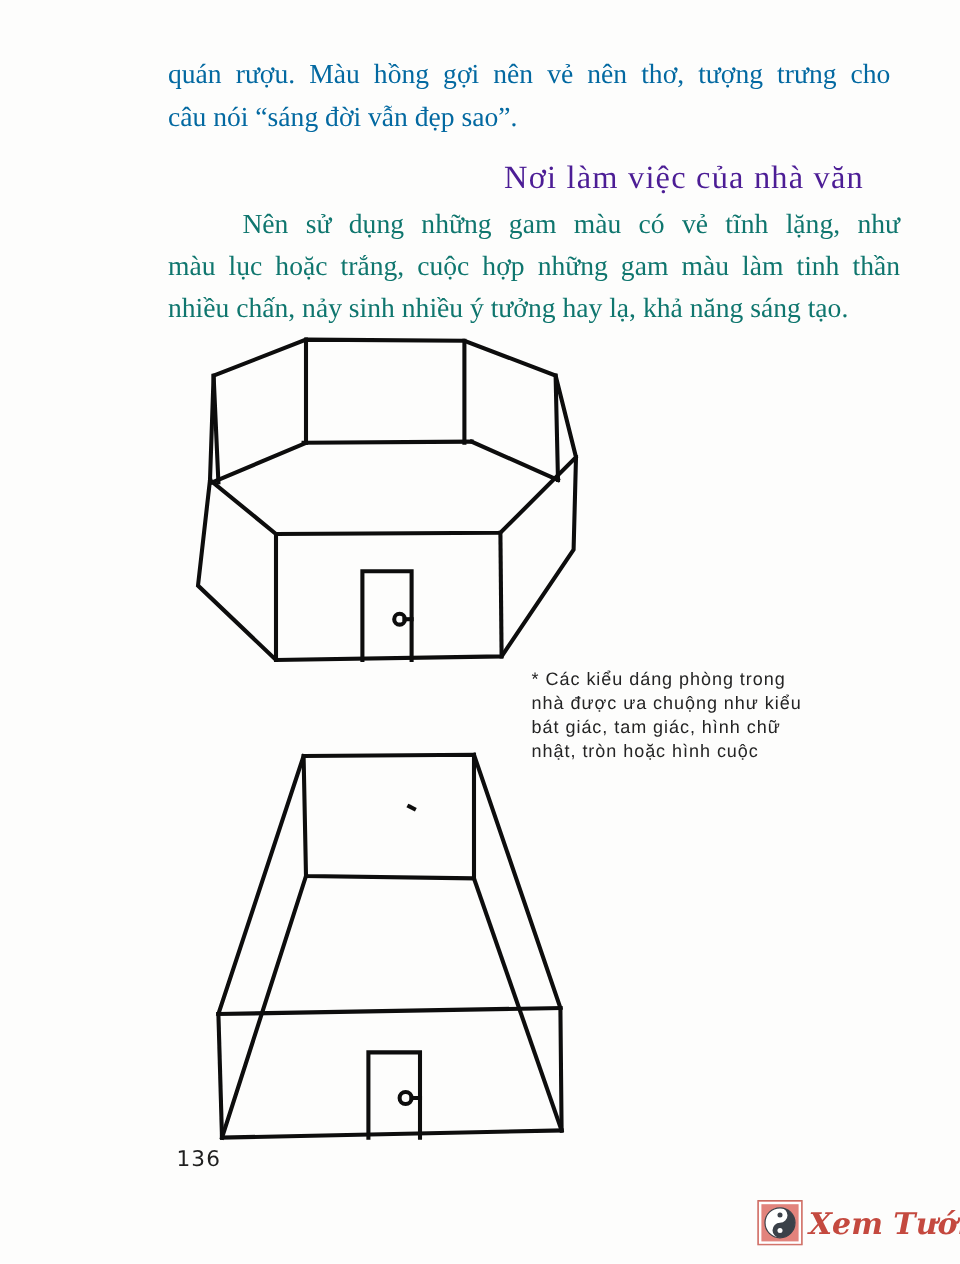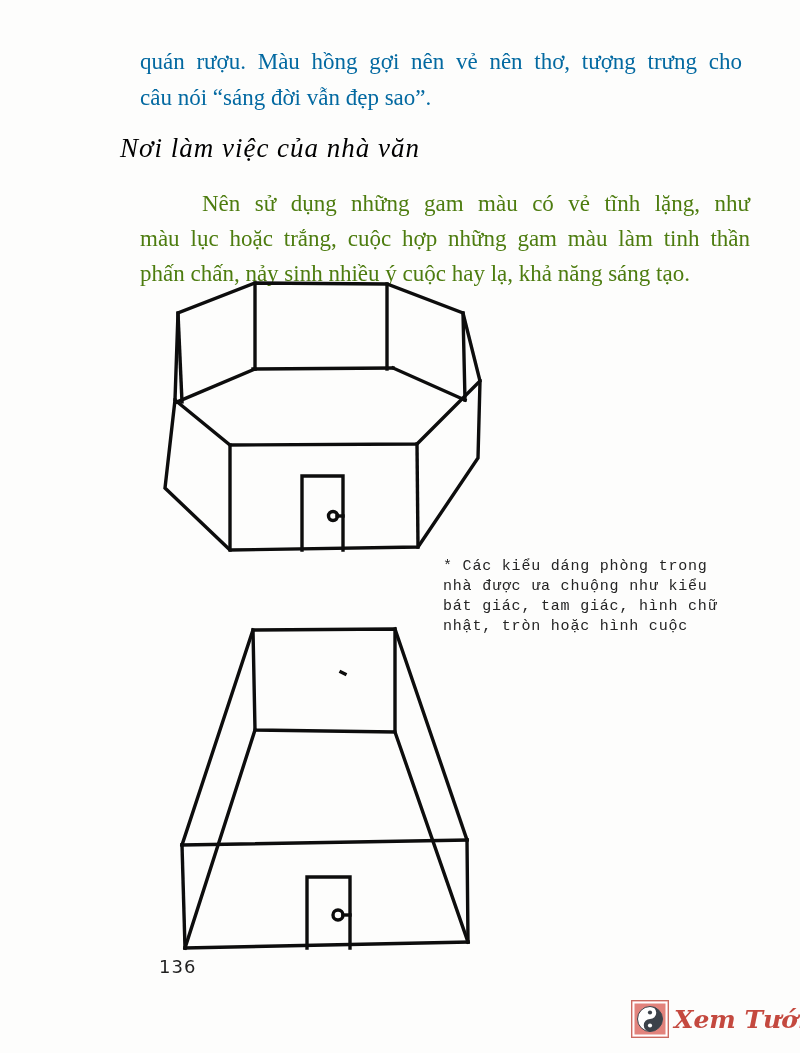--- a/index.html
+++ b/index.html
@@ -17,56 +17,55 @@
   .para-top {
     position:absolute; top:44px; left:140px; width:602px;
     font-size:23px; line-height:36px; color:#0369a1;
   }
   .jline { text-align:justify; text-align-last:justify; }
   .lline { text-align:left; text-align-last:left; }
 
   
   .heading {
     position:absolute; top:133px; left:140px; width:600px;
-    text-align:left;
-    font-style:italic;
+    text-align:right;
     font-size:27px; letter-spacing:1px;
     transform:translateX(-20px);
-    color:#000000;
+    color:#4c1d95;
   }
 
   
   .para-main {
-    position:absolute; top:186px; left:140px; width:610px;
-    font-size:23px; line-height:35px; color:#4d7c0f;
+    position:absolute; top:169px; left:140px; width:610px;
+    font-size:23px; line-height:35px; color:#0f766e;
   }
   .indent { padding-left:62px; }
 
   
   .fig { position:absolute; }
   .fig1 { top:272px; left:145px; }
   .fig2 { top:618px; left:168px; }
   .fig path, .fig circle {
     fill:none; stroke:#0d0d0d; stroke-width:3.4;
     stroke-linecap:square; stroke-linejoin:miter;
   }
 
   
   .caption {
     position:absolute; top:557px; left:443px; width:285px;
-    font-family:Liberation Mono, monospace;
+    font-family:Liberation Sans, sans-serif;
     font-size:15px; line-height:20px; letter-spacing:0.8px;
     color:#242424;
   }
 
   
   .pagenum {
     position:absolute; top:956px; left:147px;
     font-family:"DejaVu Sans", sans-serif;
-    font-size:18px; color:#1f1f1f; letter-spacing:1px;margin-left:12px;
+    font-size:18px; color:#1f1f1f; letter-spacing:1px;
   }
 
   
   .watermark {
     position:absolute; top:1000px; left:631px;
     display:flex; align-items:center; gap:5px;
   }
   .wm-icon {
     width:38px; height:38px; flex:0 0 auto;
     display:flex; align-items:center; justify-content:center;
@@ -87,21 +86,21 @@
   <div class="para-top">
     <div class="jline">quán rượu. Màu hồng gợi nên vẻ nên thơ, tượng trưng cho</div>
     <div class="lline">câu nói “sáng đời vẫn đẹp sao”.</div>
   </div>
 
   <div class="heading">Nơi làm việc của nhà văn</div>
 
   <div class="para-main">
     <div class="jline indent">Nên sử dụng những gam màu có vẻ tĩnh lặng, như</div>
     <div class="jline">màu lục hoặc trắng, cuộc hợp những gam màu làm tinh thần</div>
-    <div class="lline">phấn chấn, nảy sinh nhiều ý cuộc hay lạ, khả năng sáng tạo.</div>
+    <div class="lline">nhiều chấn, nảy sinh nhiều ý tưởng hay lạ, khả năng sáng tạo.</div>
   </div>
 
   <svg class="fig fig1" width="425" height="303" viewBox="0 0 425 303">
     <g>
       <path d="M110,11 L242,12 L318,41 L335,109 L272,172 L85,173 L30,128 L33,41 Z"></path>
     </g>
     <g>
       <path d="M110,11 L110,97"></path>
       <path d="M242,12 L242,97"></path>
       <path d="M108,97 L248,96"></path>

